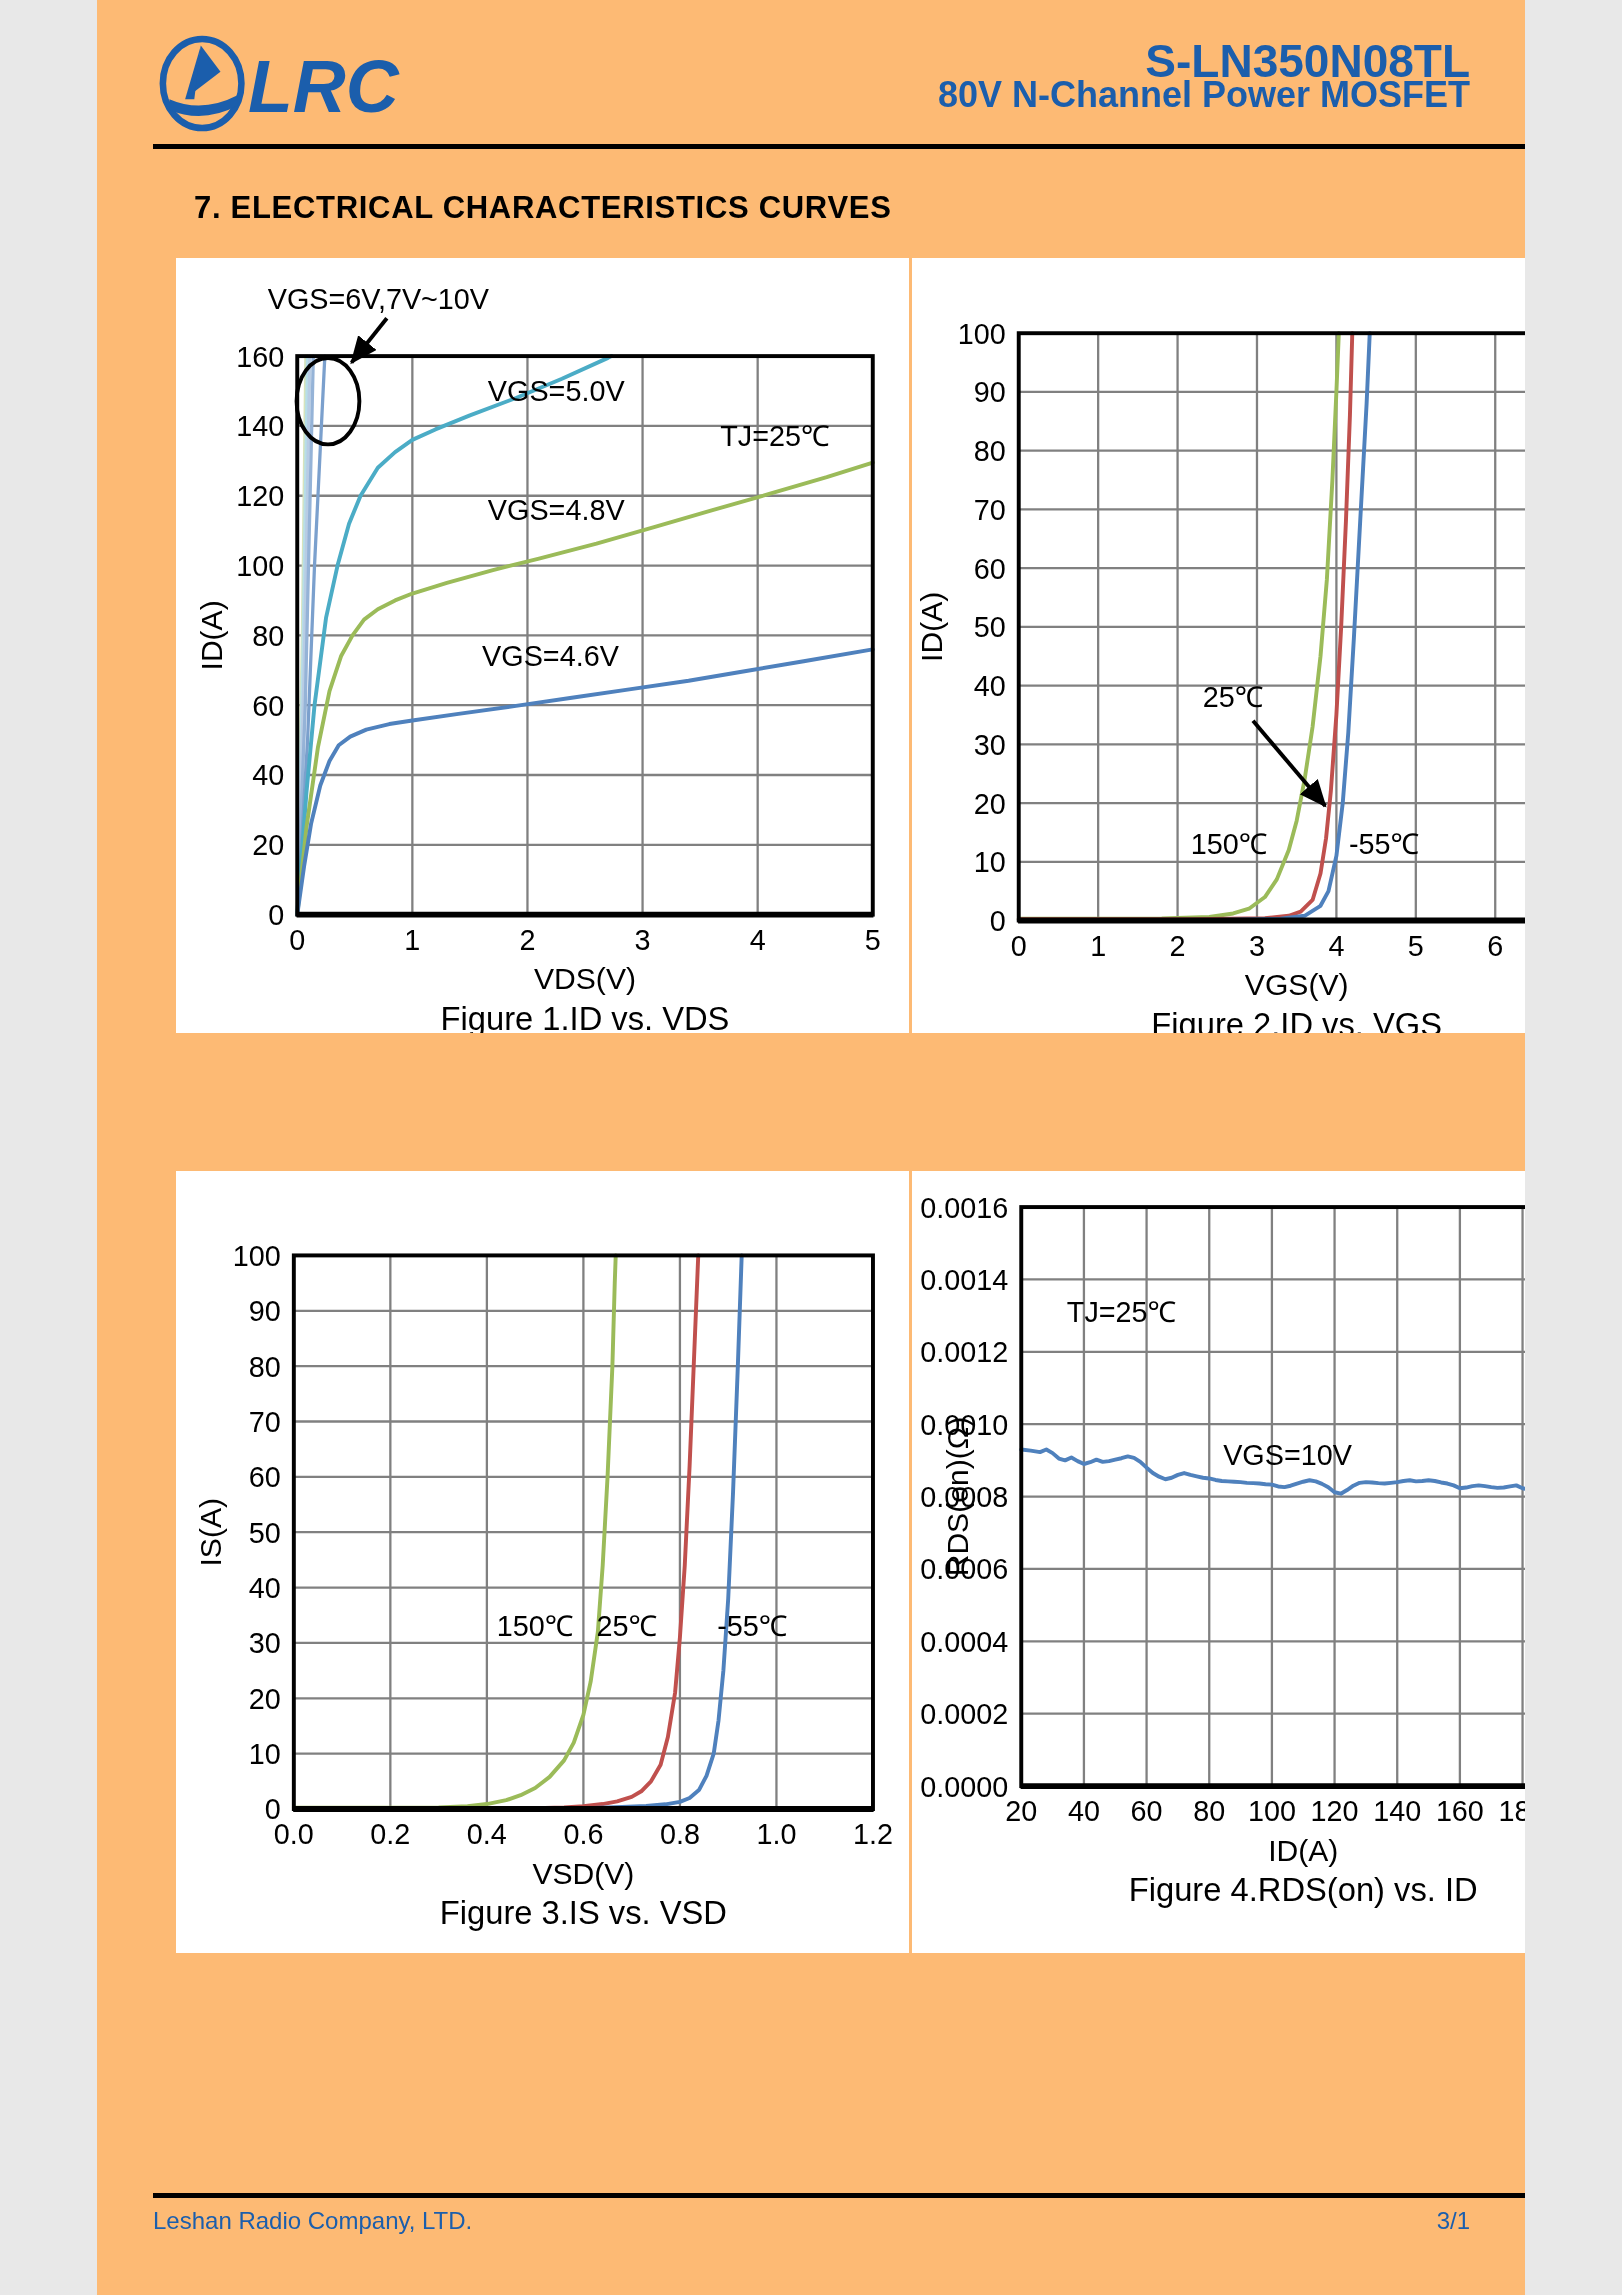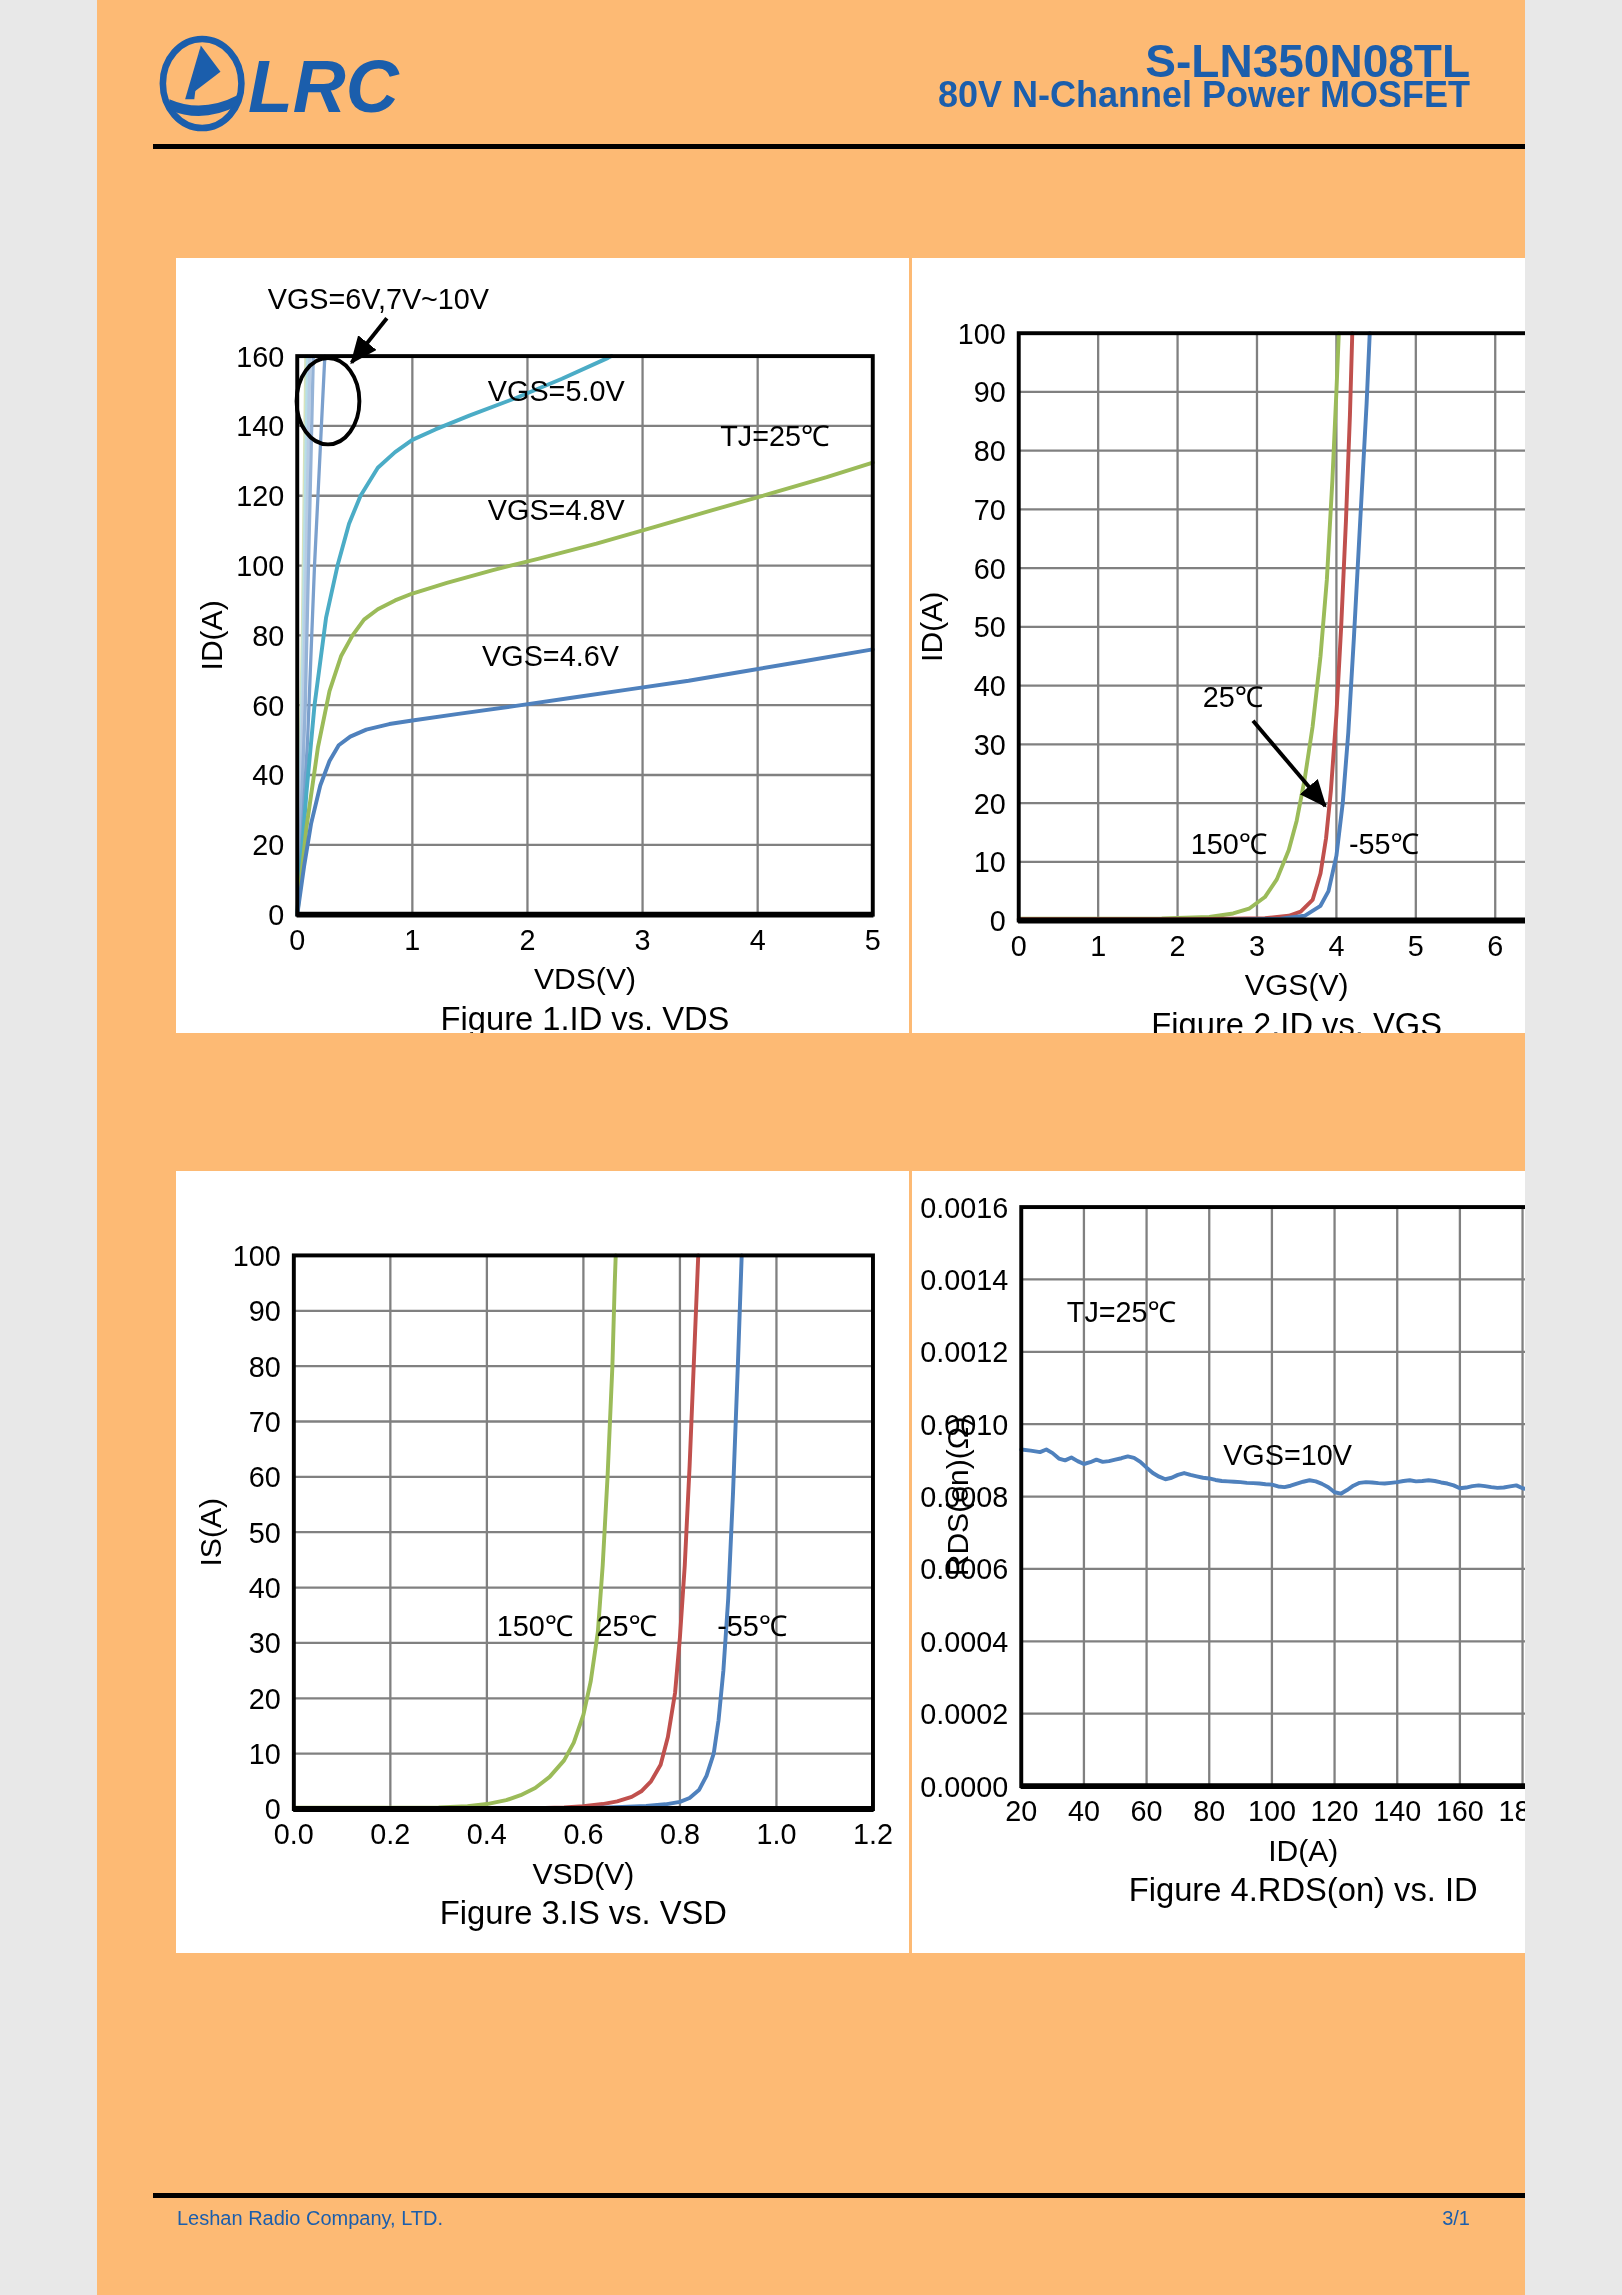--- a/index.html
+++ b/index.html
@@ -5,21 +5,21 @@
   html,body{margin:0;padding:0;background:#e8e8e8;}
   #page{position:relative;width:1428px;height:2295px;background:#fdba74;margin:0 auto;
         font-family:"Liberation Sans",sans-serif;overflow:hidden;}
   .abs{position:absolute;}
   #brand-title{top:34px;right:55px;font-size:46px;font-weight:bold;color:#1B5EAC;}
   #brand-subtitle{top:74px;right:55px;font-size:36px;font-weight:bold;color:#1B5EAC;}
   #head-rule{top:144px;left:56px;width:1513px;height:5.2px;background:#000;}
   #section-title{top:190px;left:97px;font-size:31px;font-weight:bold;color:#000;letter-spacing:0.7px;}
   .chart-box{background:#fff;}
   #foot-rule{top:2193px;left:56px;width:1513px;height:4.6px;background:#000;}
-  .foot-text{top:2207px;font-size:20px;color:#1B5EAC;margin-left:24px;}
+  .foot-text{top:2207px;font-size:24px;color:#1B5EAC;}
   #footer-company{left:56px;}
   #footer-rev{left:0;width:1623px;text-align:center;}
   #footer-page{right:55px;}
   svg text{font-family:"Liberation Sans",sans-serif;}
 </style>
 </head>
 <body>
 
 <div id="page">
 
@@ -27,20 +27,21 @@
     <ellipse cx="72" cy="80" rx="60" ry="68" fill="none" stroke="#1B5EAC" stroke-width="10"></ellipse>
     <path d="M70 22 L100 62 L58 94 Z" fill="#1B5EAC"></path>
     <path d="M70 22 L46 104 L60 104 Z" fill="#1B5EAC"></path>
     <path d="M22 104 Q72 126 126 98 L126 114 Q72 142 22 120 Z" fill="#1B5EAC"></path>
     <text x="142" y="124" font-size="112" font-weight="bold" font-style="italic" fill="#1B5EAC">LRC</text>
   </svg>
   <div class="abs" id="brand-title">S-LN350N08TL</div>
   <div class="abs" id="brand-subtitle">80V N-Channel Power MOSFET</div>
   <div class="abs" id="head-rule"></div>
 
+  <div class="abs" id="section-title">7. ELECTRICAL CHARACTERISTICS CURVES</div>
 
   <svg class="abs chart-box" id="fig1" style="left:79px;top:258px;width:733px;height:775px;" viewBox="0 0 1120 1185">
       <defs>
         <marker id="ah0" markerWidth="8" markerHeight="7" refX="6.5" refY="3" orient="auto">
           <path d="M0,0 L7,3 L0,6 Z" fill="#000"></path>
         </marker>
       </defs>
       <line x1="361" y1="150" x2="361" y2="1004" stroke="#808080" stroke-width="3.5"></line>
       <line x1="537" y1="150" x2="537" y2="1004" stroke="#808080" stroke-width="3.5"></line>
       <line x1="713" y1="150" x2="713" y2="1004" stroke="#808080" stroke-width="3.5"></line>

